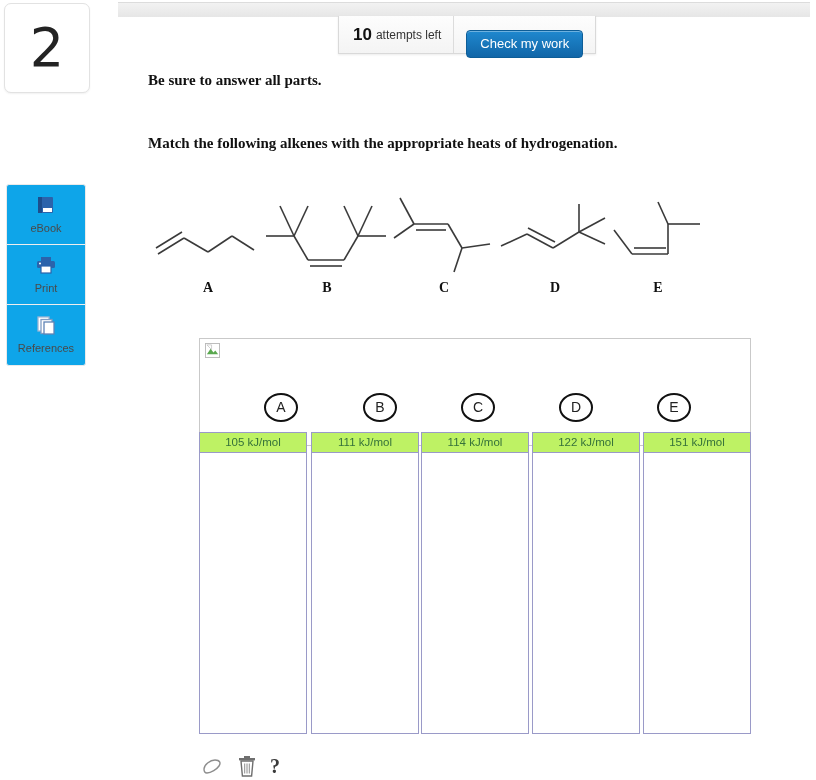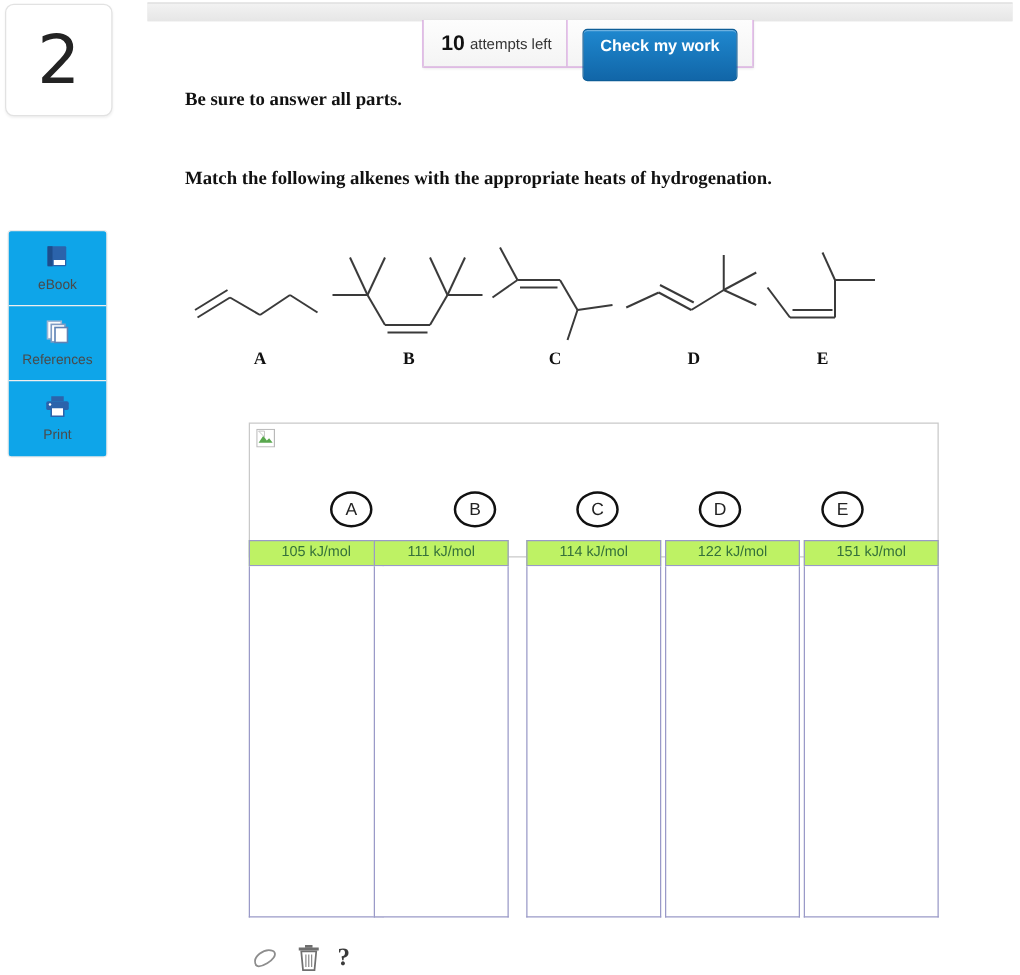--- a/index.html
+++ b/index.html
@@ -134,22 +134,22 @@
     align-items: center;
     padding: 0 12px;
     background: linear-gradient(#fdfdfd,#f4f4f4);
   }
   #check-btn {
     background: linear-gradient(#1f88cf, #1166a8);
     border: 1px solid #0d5d97;
     border-radius: 4px;
     color: #ffffff;
     font-size: 13px;
-    font-weight: bold;
-    padding: 5px 13px 20px 13px;
+    font-weight: normal;
+    padding: 5px 13px 6px 13px;
     cursor: pointer;
     box-shadow: inset 0 1px 0 rgba(255,255,255,0.35);
     font-family: "Liberation Sans", sans-serif;
     margin-top: 18px;
   }
 
   
   .prompt {
     position: absolute;
     font-family: "Liberation Serif", serif;
@@ -285,43 +285,43 @@
 
   <div class="side-btn">
     <div class="side-ico">
       <svg width="24" height="24" viewBox="0 0 24 24">
         <rect x="4" y="4" width="15" height="16" rx="1" fill="#2b63ab"></rect>
         <rect x="4" y="4" width="4" height="16" fill="#1d4d8c"></rect>
         <rect x="9" y="15" width="9" height="4" fill="#ffffff"></rect>
       </svg>
     </div>
     <div class="side-label">eBook</div>
-  </div>
-
-  <div class="side-btn">
-    <div class="side-ico">
-      <svg width="24" height="24" viewBox="0 0 24 24">
-        <rect x="4" y="4" width="11" height="14" fill="#ffffff" stroke="#9fb6d4" stroke-width="1.3"></rect>
-        <rect x="7" y="6.5" width="11" height="14" fill="#ffffff" stroke="#7f9cc4" stroke-width="1.3"></rect>
-        <rect x="10" y="9" width="10" height="12" fill="#ffffff" stroke="#5f83b5" stroke-width="1.3"></rect>
-      </svg>
-    </div>
-    <div class="side-label">References</div>
   </div>
 
   <div class="side-btn">
     <div class="side-ico">
       <svg width="24" height="24" viewBox="0 0 24 24">
         <rect x="7" y="4" width="10" height="4" fill="#2b63ab"></rect>
         <rect x="3" y="8" width="18" height="7" rx="1.5" fill="#2b63ab"></rect>
         <circle cx="6" cy="10.5" r="1" fill="#ffffff"></circle>
         <rect x="7" y="13" width="10" height="7" fill="#ffffff" stroke="#2b63ab" stroke-width="1.2"></rect>
       </svg>
     </div>
     <div class="side-label">Print</div>
+  </div>
+
+  <div class="side-btn">
+    <div class="side-ico">
+      <svg width="24" height="24" viewBox="0 0 24 24">
+        <rect x="4" y="4" width="11" height="14" fill="#ffffff" stroke="#9fb6d4" stroke-width="1.3"></rect>
+        <rect x="7" y="6.5" width="11" height="14" fill="#ffffff" stroke="#7f9cc4" stroke-width="1.3"></rect>
+        <rect x="10" y="9" width="10" height="12" fill="#ffffff" stroke="#5f83b5" stroke-width="1.3"></rect>
+      </svg>
+    </div>
+    <div class="side-label">References</div>
   </div>
 
 </div>
 
 <div id="action-bar">
   <div id="attempts-box">
     <span id="attempts-count">10</span>
     <span id="attempts-label">attempts left</span>
   </div>
   <div id="check-wrap">
@@ -425,21 +425,21 @@
   <div class="token" style="left:457px;">E</div>
 </div>
 
 <div id="columns">
 
   <div class="col" style="left:0px;">
     <div class="col-head">105 kJ/mol</div>
     <div class="col-body"></div>
   </div>
 
-  <div class="col" style="left:100px;">
+  <div class="col" style="left:112px;">
     <div class="col-head">111 kJ/mol</div>
     <div class="col-body"></div>
   </div>
 
   <div class="col" style="left:222px;">
     <div class="col-head">114 kJ/mol</div>
     <div class="col-body"></div>
   </div>
 
   <div class="col" style="left:333px;">

